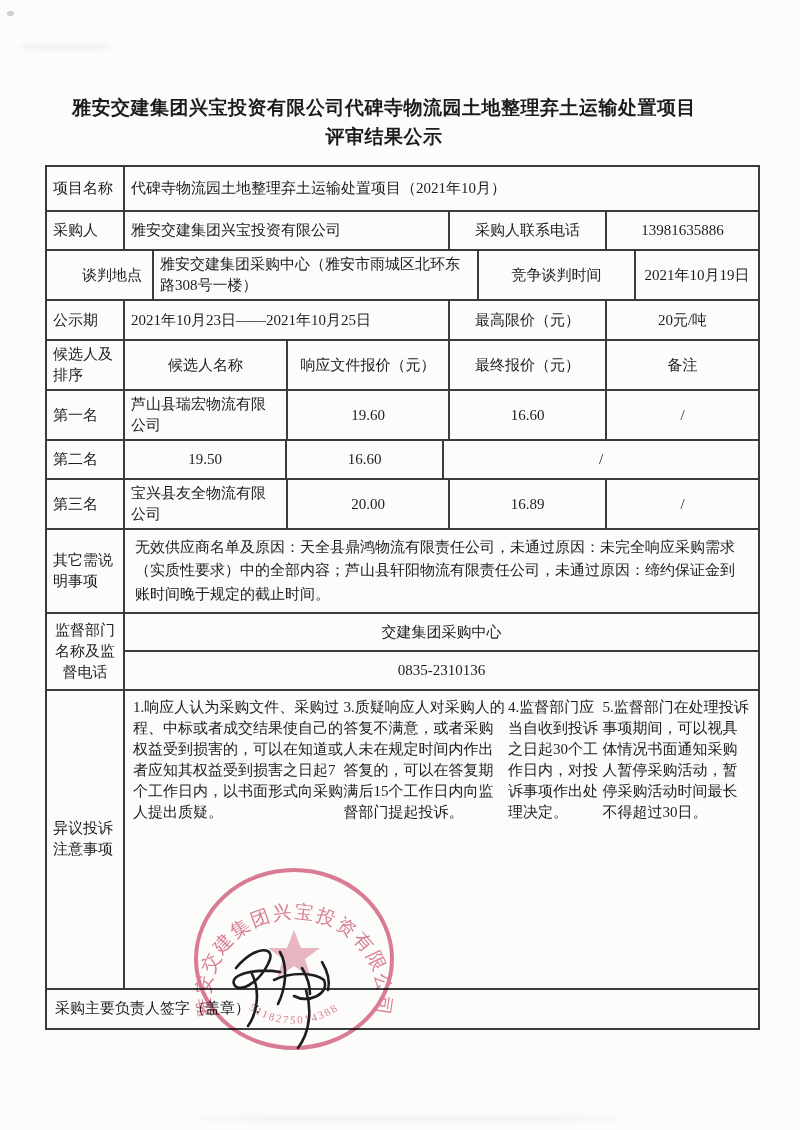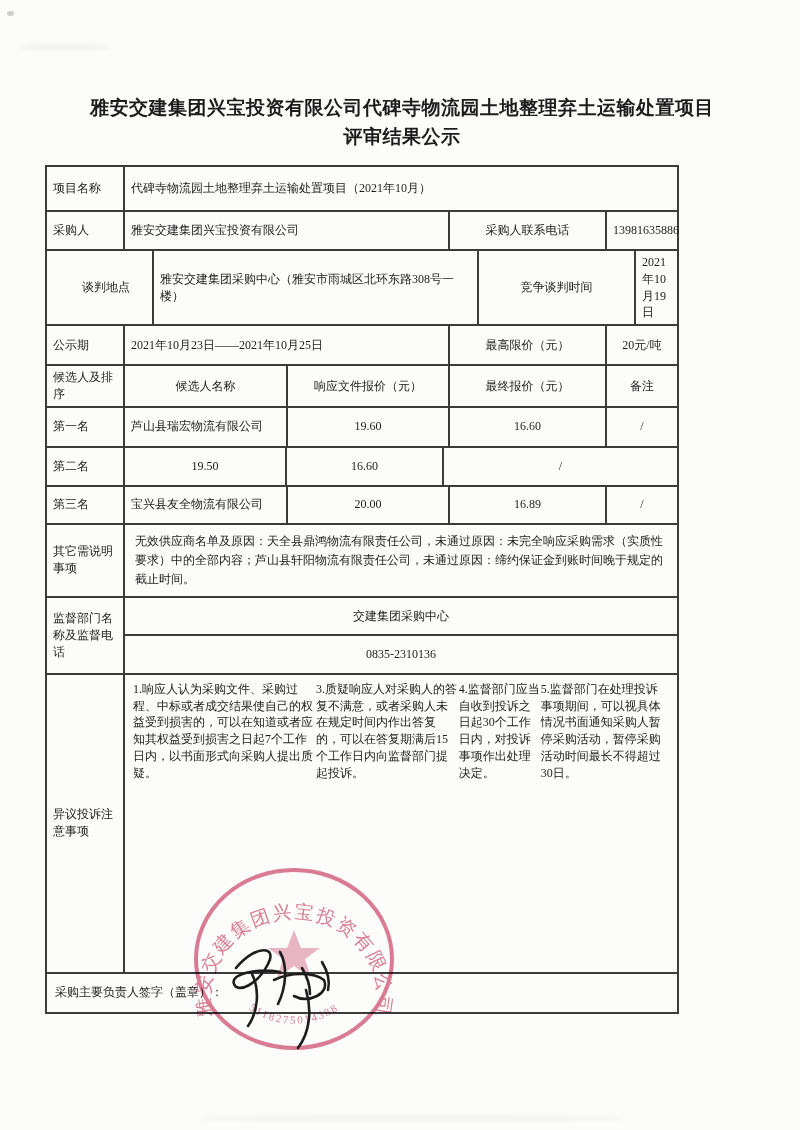--- a/index.html
+++ b/index.html
@@ -6,39 +6,39 @@
   body {
     width:800px; height:1130px; position:relative;
     background:#fcfcfb;
     font-family:"Liberation Serif","DejaVu Serif",serif;
     color:#1c1c1c;
     overflow:hidden;
   }
   .page { position:absolute; inset:0; }
 
   .doc-title {
-    position:absolute; top:93px; left:32px; width:740px;
+    position:absolute; top:93px; left:14px; width:740px;
     text-align:center; font-weight:bold;
     font-size:19px; line-height:29px; letter-spacing:0.5px;
   }
 
   .tbl {
-    position:absolute; left:45px; top:165px; width:634px;
+    position:absolute; left:45px; top:165px; width:715px;
     border:2px solid #3b3b3b; box-sizing:border-box;
-    font-size:12px; line-height:1.4;
+    font-size:15px; line-height:1.4;
   }
   .row { display:flex; border-bottom:2px solid #3b3b3b; box-sizing:border-box; align-items:stretch; }
   .row:last-child { border-bottom:none; }
   .cell {
     border-right:2px solid #3b3b3b; box-sizing:border-box;
     display:flex; align-items:center; padding:3px 6px;
   }
   .cell:last-child { border-right:none; }
   .c-label { width:78px; flex:none; }
-  .c-center { justify-content:center; text-align:left; }
+  .c-center { justify-content:center; text-align:center; }
   .c-left { justify-content:flex-start; text-align:left; }
   .w-value { width:325px; flex:none; }
   .w-label2 { width:157px; flex:none; }
   .w-value2 { flex:1; }
   .w-name { width:163px; flex:none; }
   .w-p1 { width:162px; flex:none; }
   .w-p2 { width:157px; flex:none; }
   .w-remark { flex:1; }
 
   .r1 { min-height:45px; }

